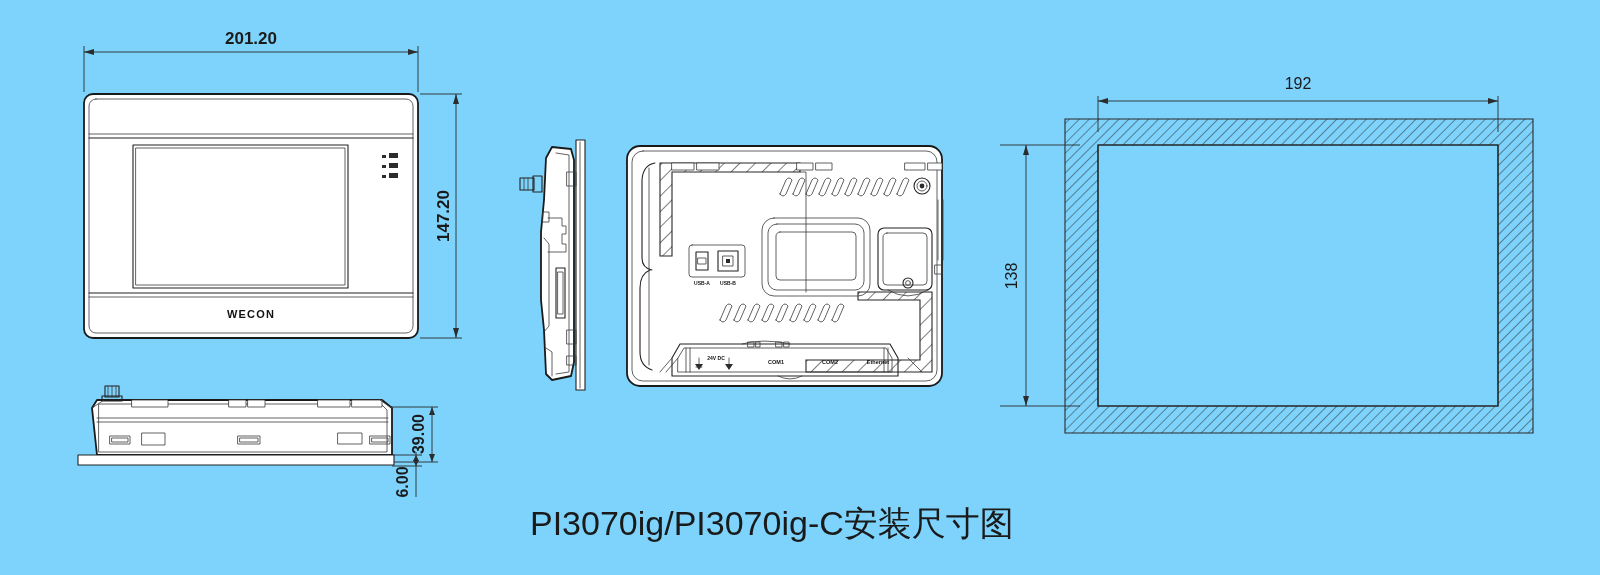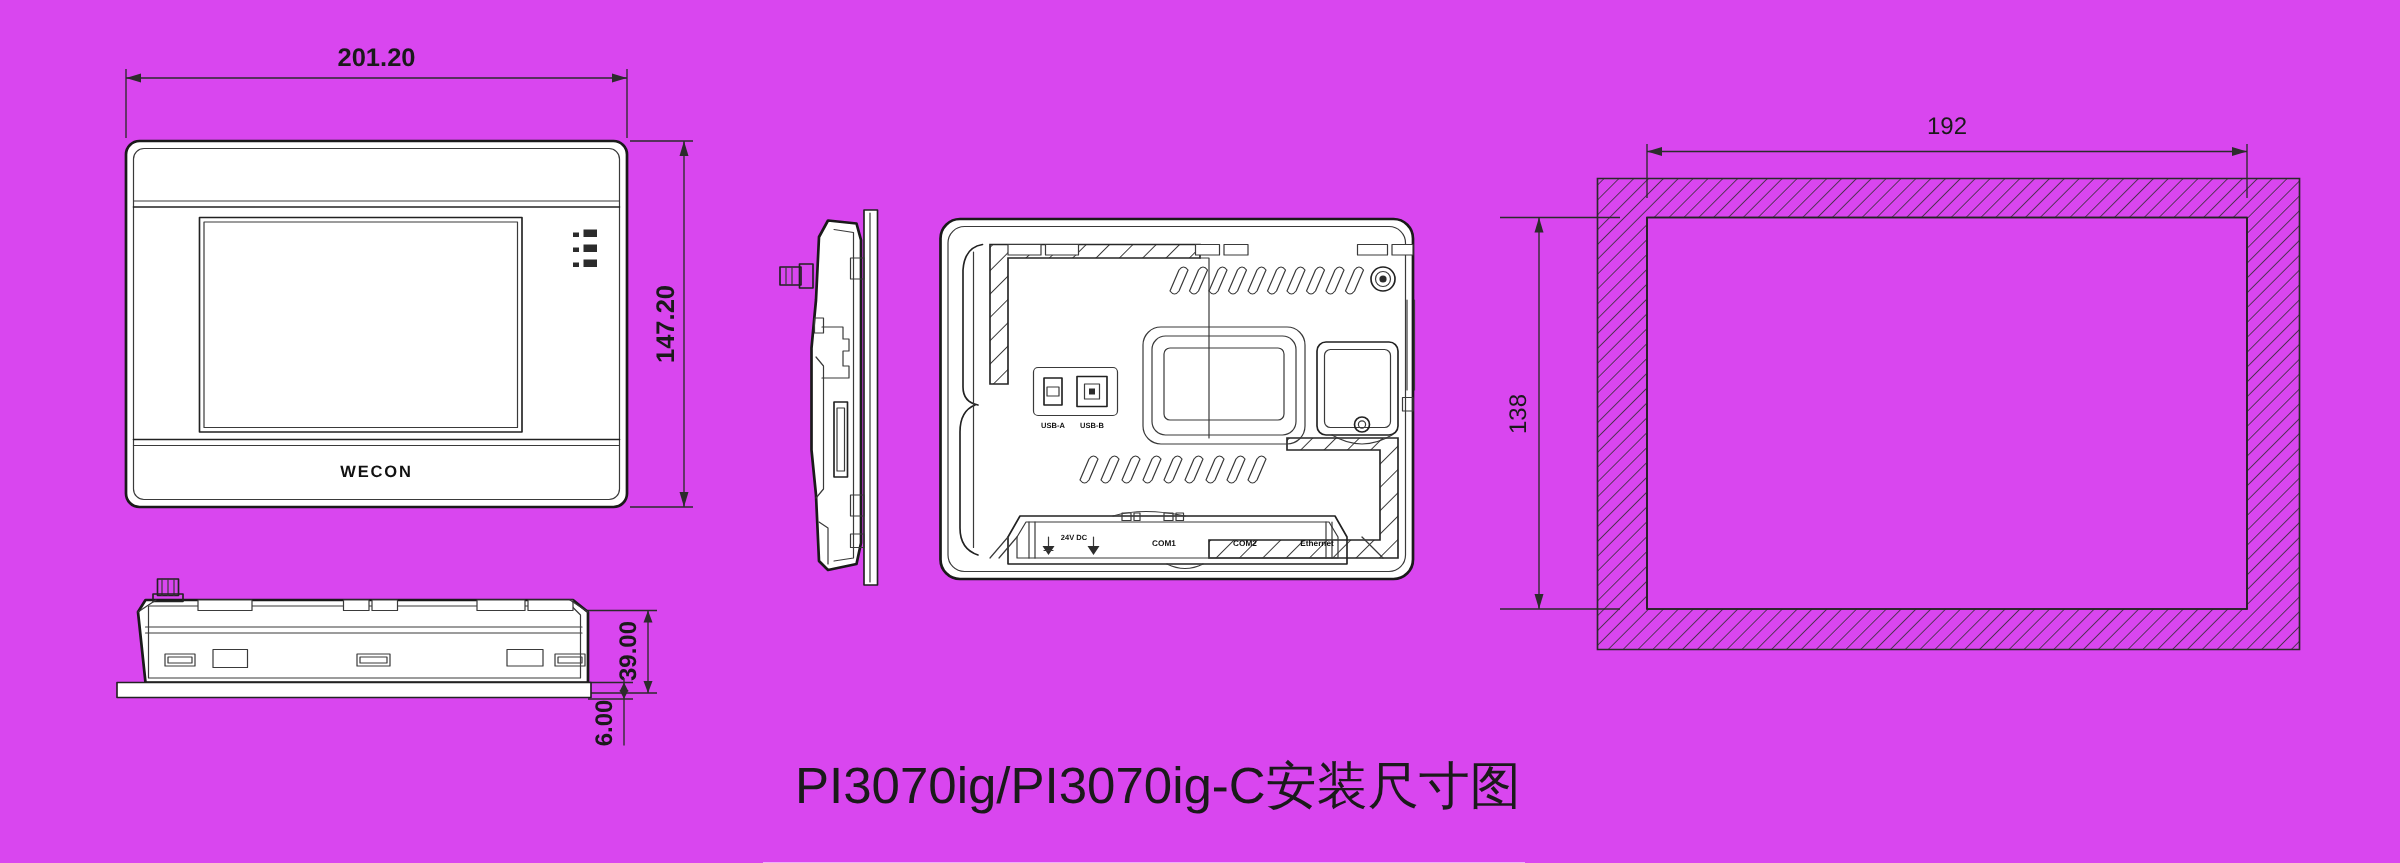--- a/index.html
+++ b/index.html
@@ -8,21 +8,21 @@
     background: #ffffff;
   }
   body {
     font-family: "Liberation Sans", "DejaVu Sans", sans-serif;
     color: #1a1a1a;
   }
   #sheet {
     position: relative;
     width: 1600px;
     height: 575px;
-    background: #d946ef;
+    background: #7dd3fc;
     overflow: hidden;
   }
   #drawing {
     position: absolute;
     left: 0;
     top: 0;
     width: 1600px;
     height: 575px;
     display: block;
   }

